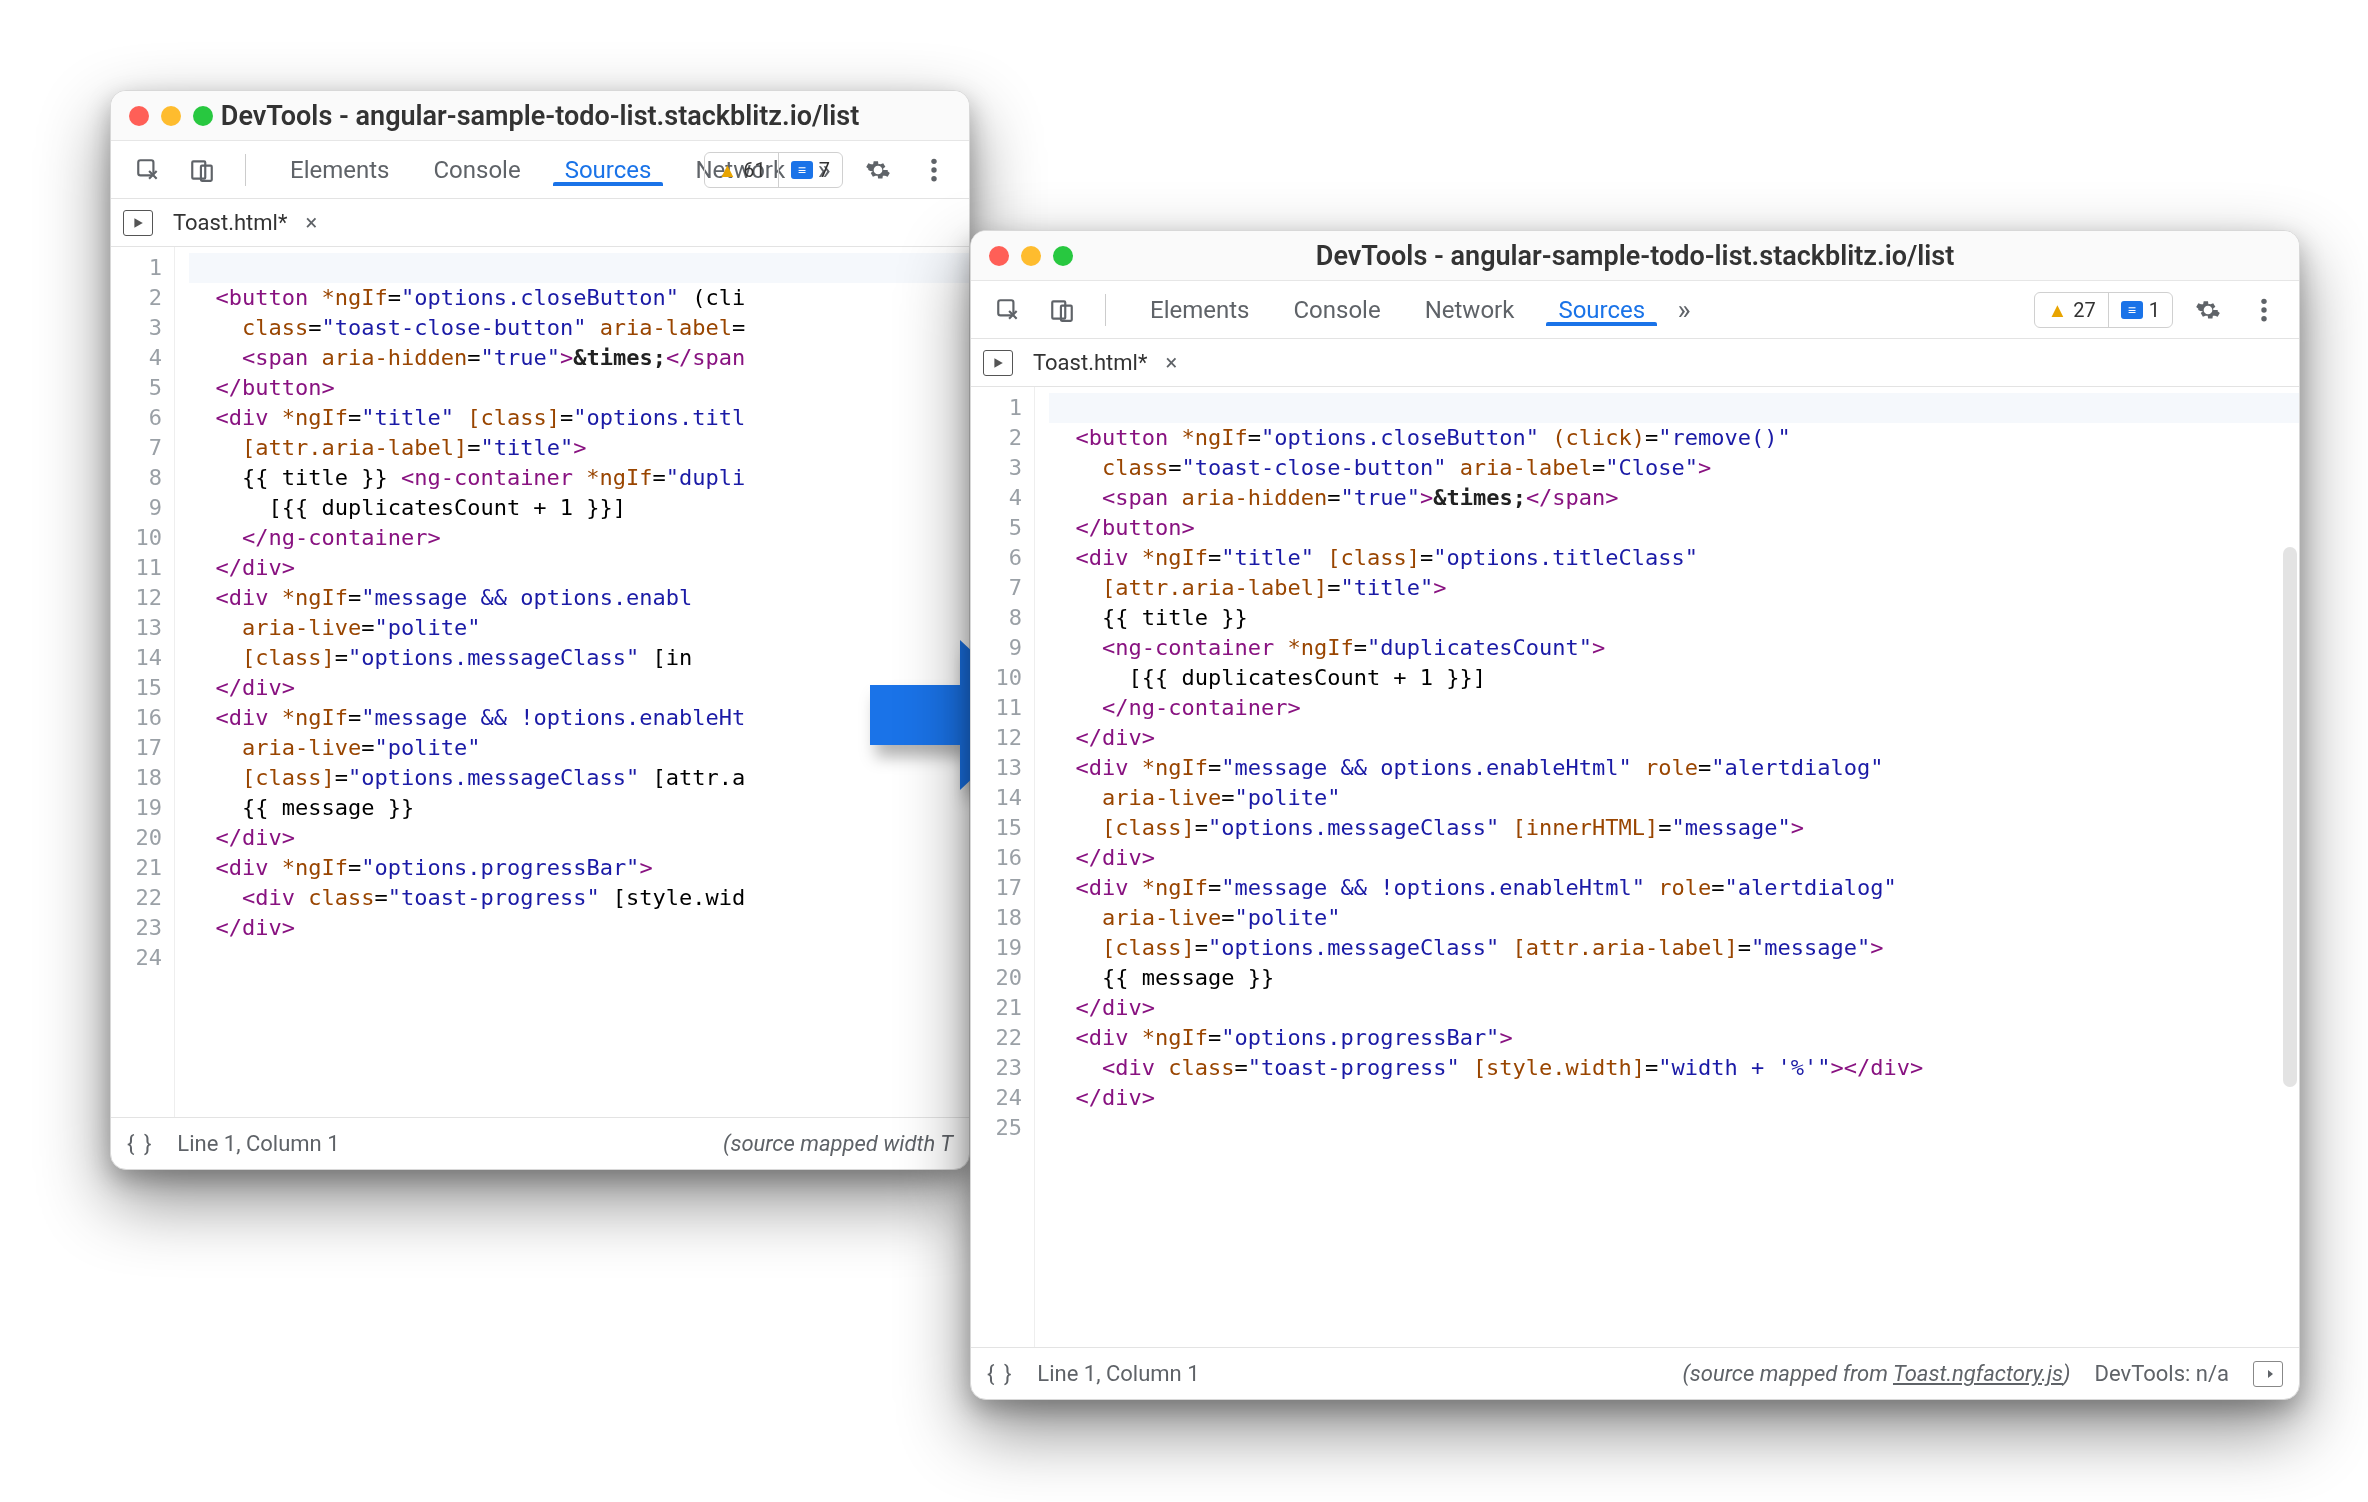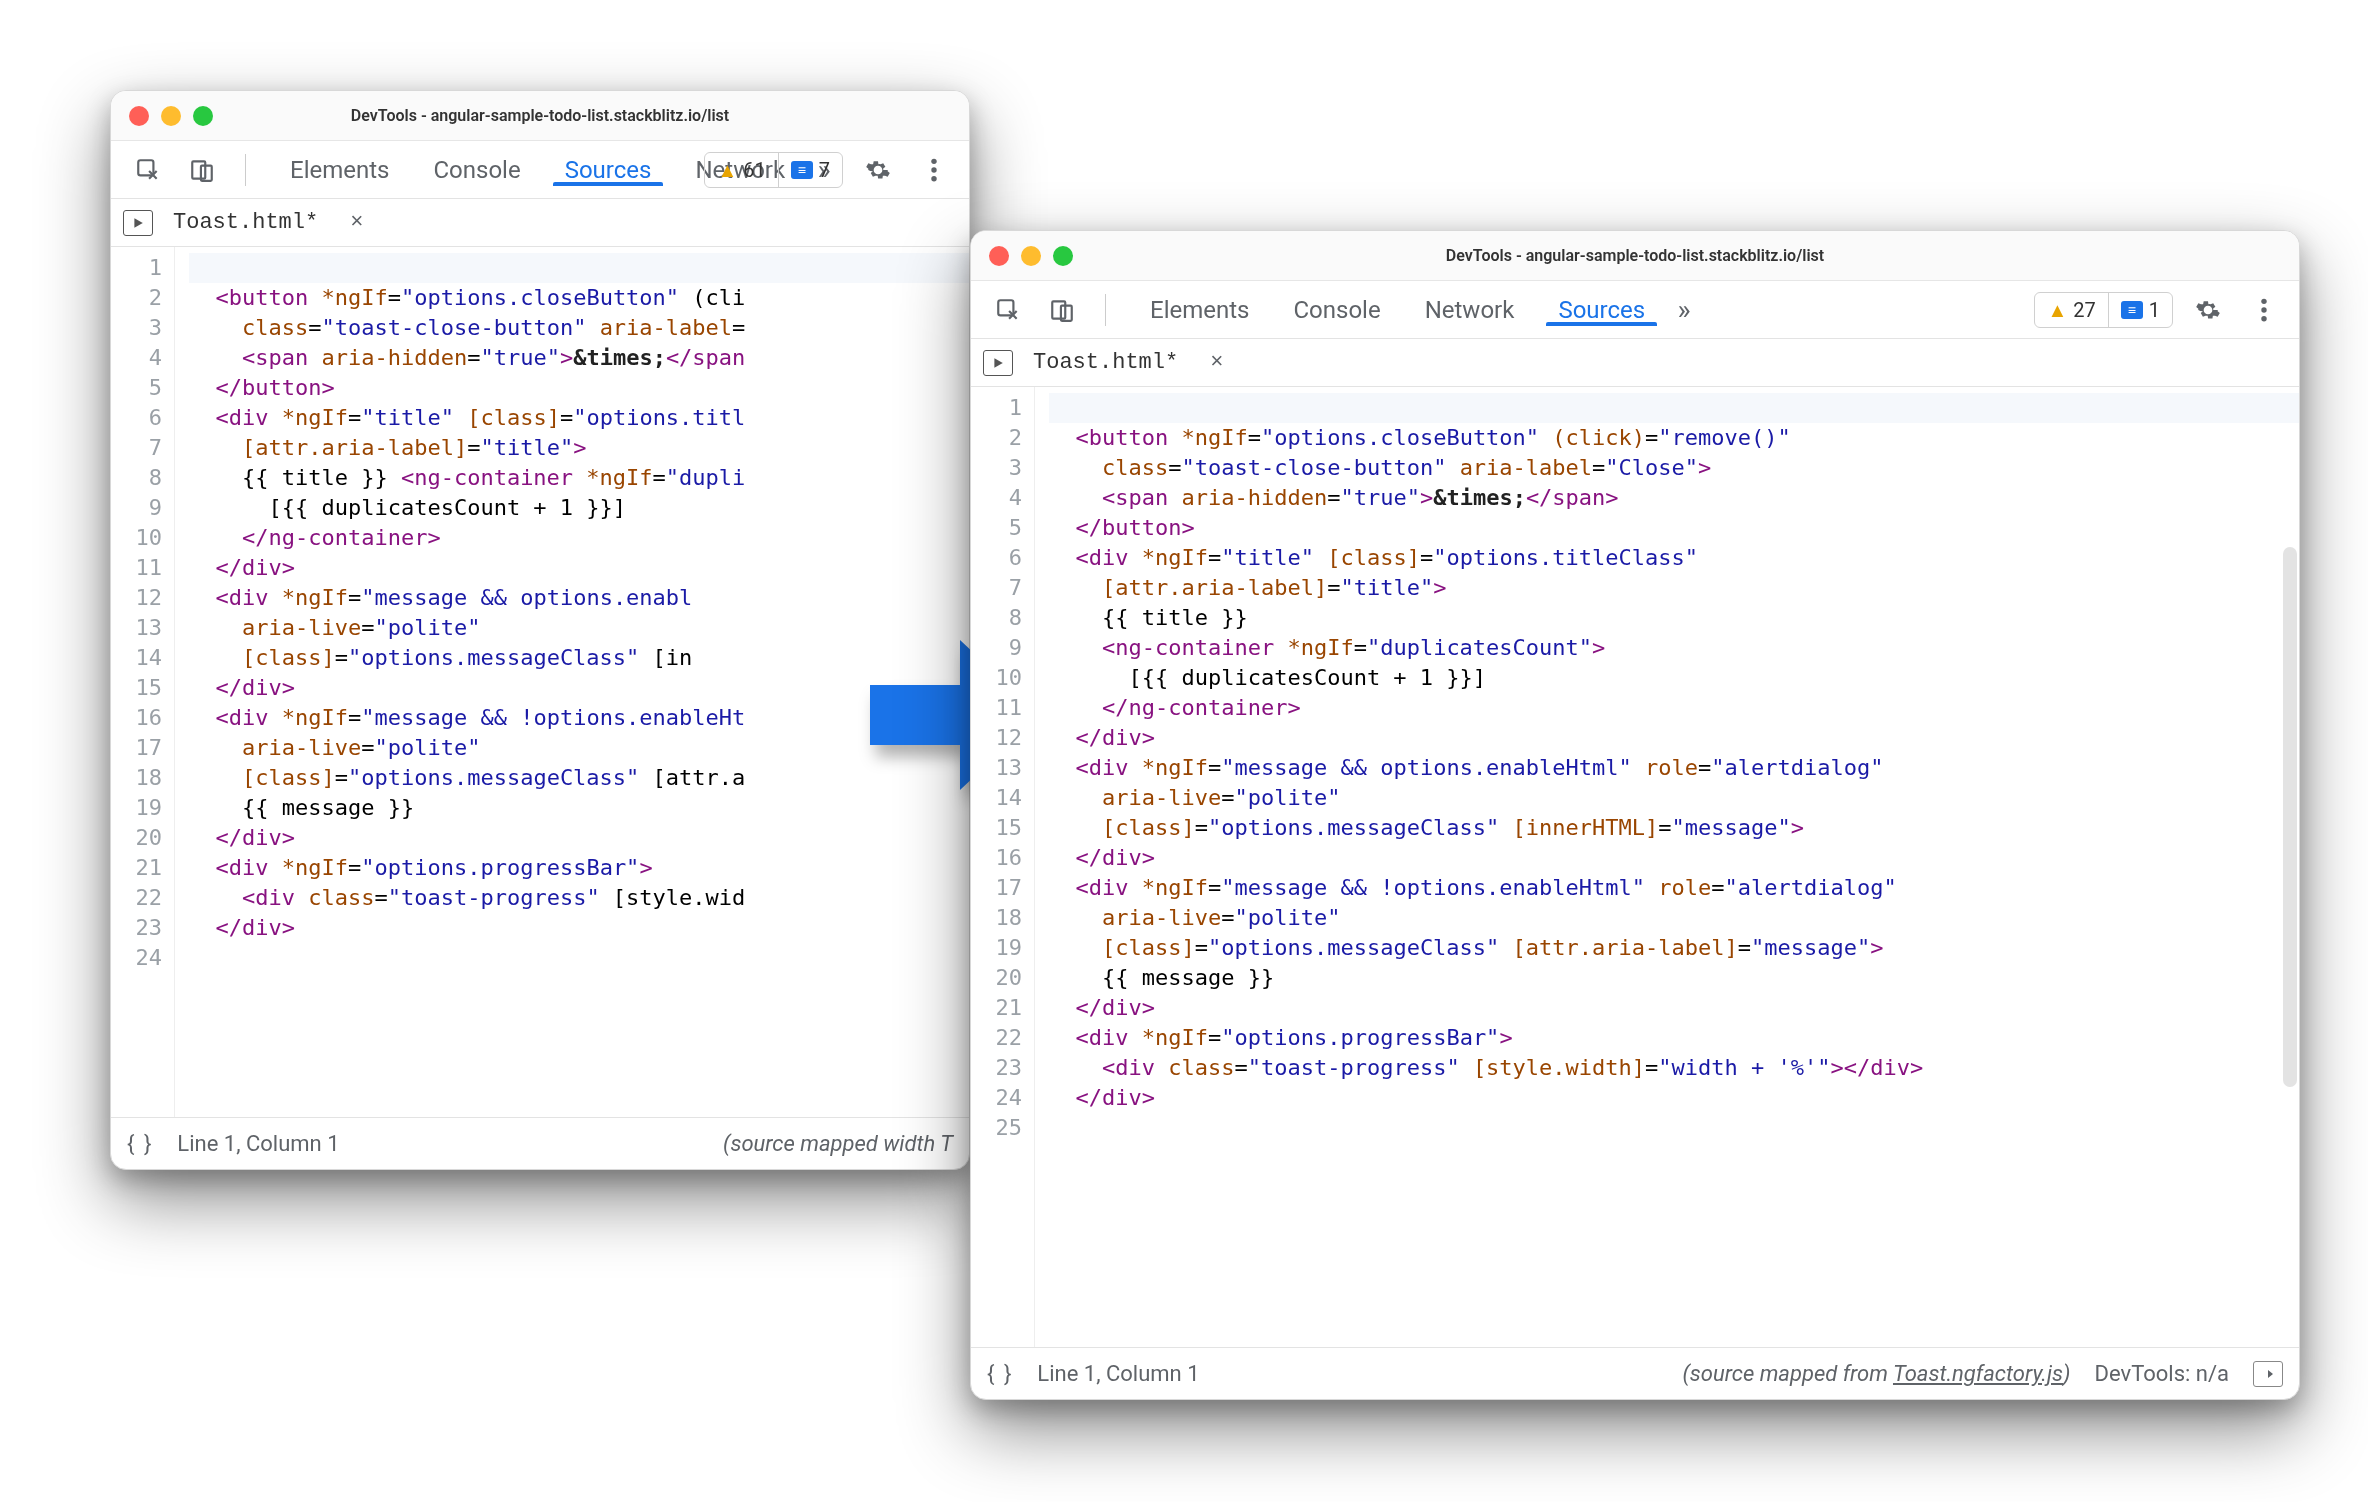--- a/index.html
+++ b/index.html
@@ -23,21 +23,21 @@
     flex-direction: column;
   }
   .titlebar {
     height: 50px;
     display: flex;
     align-items: center;
     justify-content: center;
     position: relative;
     border-bottom: 1px solid #e6e6e6;
     background: #fafafa;
-    font-size: 16px;
+    font-size: 27px;
     font-weight: 600;
     color: #333;
   }
   .traffic {
     position: absolute; left: 18px; top: 50%; transform: translateY(-50%);
     display: flex; gap: 12px;
   }
   .light { width: 20px; height: 20px; border-radius: 50%; }
   .l-red { background: #ff5f57; } .l-yel { background: #febc2e; } .l-grn { background: #28c840; }
 
@@ -74,22 +74,22 @@
 
   .tabbar {
     height: 48px; display:flex; align-items:center; border-bottom:1px solid #e3e3e3;
     padding-left: 12px; gap:6px;
   }
   .run-icon {
     width:30px; height:26px; border:1.5px solid #555; border-radius:3px; display:flex;
     align-items:center; justify-content:center; color:#555; font-size:14px;
   }
   .file-tab {
-    display:flex; align-items:center; gap:26px; padding:4px 8px 4px 14px; font-size:22px;
-    color:#333; cursor:pointer;font-family:Liberation Mono, monospace;
+    display:flex; align-items:center; gap:12px; padding:4px 8px 4px 14px; font-size:22px;
+    color:#333; cursor:pointer;
   }
   .close-x { color:#5f6368; font-size:22px; padding:2px 6px; cursor:pointer; }
 
   .editor { flex:1; display:flex; overflow:hidden; }
   .gutter {
     width:64px; text-align:right; padding:6px 12px 6px 0; color:#9aa0a6;
     font-size:22px; line-height:30px; user-select:none;
     border-right:1px solid #eee;
   }
   .gutter div { height:30px; }

